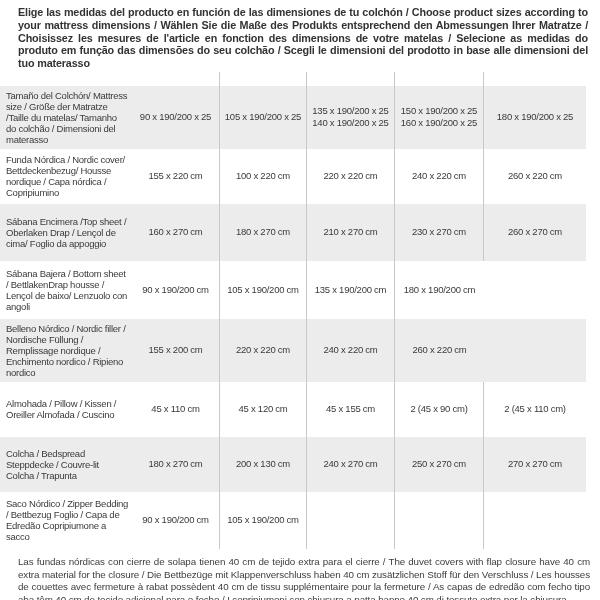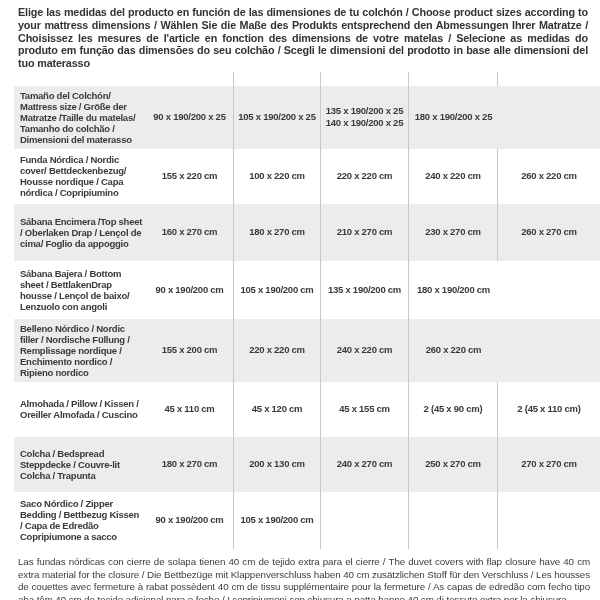--- a/index.html
+++ b/index.html
@@ -11,23 +11,23 @@
   .page{position:relative;width:600px;height:600px;}
 
   .intro{
     margin:6px 10px 0 18px;
     width:570px;
     font-size:10.8px;font-weight:bold;line-height:12.8px;
     text-align:justify;color:#333333;letter-spacing:-0.15px;
   }
 
   .size-table{
-    margin-left:14px;margin-top:2px;
+    margin-top:2px;
     width:586px;
-    font-weight:bold;letter-spacing:-0.25px;
+    font-weight:normal;letter-spacing:-0.25px;
   }
   .trow{
     display:grid;
     grid-template-columns:132px 88px 87px 88px 89px 102px;
   }
   .trow.alt{background:#ececec;}
   .row-spacer{height:14px;background:#ffffff;}
   .h55{min-height:55px}.h57{min-height:57px}.h58{min-height:58px}.h60{min-height:60px}
   .cell{box-sizing:border-box;}
   .b{border-right:1px solid #c8c8c8;}
@@ -75,20 +75,24 @@
         <span></span>
       </div>
       <div class="cell val b">
         <span>105 x 190/200 x 25</span>
         <span></span>
       </div>
       <div class="cell val b">
         <span>135 x 190/200 x 25</span>
         <span>140 x 190/200 x 25</span>
       </div>
+      <div class="cell val b">
+        <span>150 x 190/200 x 25</span>
+        <span>160 x 190/200 x 25</span>
+      </div>
       <div class="cell val">
         <span>180 x 190/200 x 25</span>
         <span></span>
       </div>
     </div>
 
     <div class="trow h55">
       <div class="cell lbl">Funda Nórdica / Nordic cover/ Bettdeckenbezug/ Housse nordique / Capa nórdica / Copripiumino</div>
       <div class="cell val b">155 x 220 cm</div>
       <div class="cell val b">100 x 220 cm</div>
@@ -134,21 +138,21 @@
     <div class="trow alt h55">
       <div class="cell lbl">Colcha / Bedspread Steppdecke / Couvre-lit Colcha / Trapunta</div>
       <div class="cell val b">180 x 270 cm</div>
       <div class="cell val b">200 x 130 cm</div>
       <div class="cell val b">240 x 270 cm</div>
       <div class="cell val b">250 x 270 cm</div>
       <div class="cell val">270 x 270 cm</div>
     </div>
 
     <div class="trow h57">
-      <div class="cell lbl">Saco Nórdico / Zipper Bedding / Bettbezug Kissen / Capa de Edredão Copripiumone a sacco</div>
+      <div class="cell lbl">Saco Nórdico / Zipper Bedding / Bettbezug Foglio / Capa de Edredão Copripiumone a sacco</div>
       <div class="cell val b">90 x 190/200 cm</div>
       <div class="cell val b">105 x 190/200 cm</div>
       <div class="cell val b"></div>
       <div class="cell val b"></div>
       <div class="cell val"></div>
     </div>
 
   </div>
 
   <p class="footnote">Las fundas nórdicas con cierre de solapa tienen 40 cm de tejido extra para el cierre  /  The duvet covers with flap closure have 40 cm extra material for the closure / Die Bettbezüge mit Klappenverschluss haben 40 cm zusätzlichen Stoff für den Verschluss / Les housses de couettes avec fermeture à rabat possèdent 40 cm de tissu supplémentaire pour la fermeture / As capas de edredão com fecho tipo aba têm 40 cm de tecido adicional para o fecho / I copripiumoni con chiusura a patta hanno 40 cm di tessuto extra per la chiusura</p>

